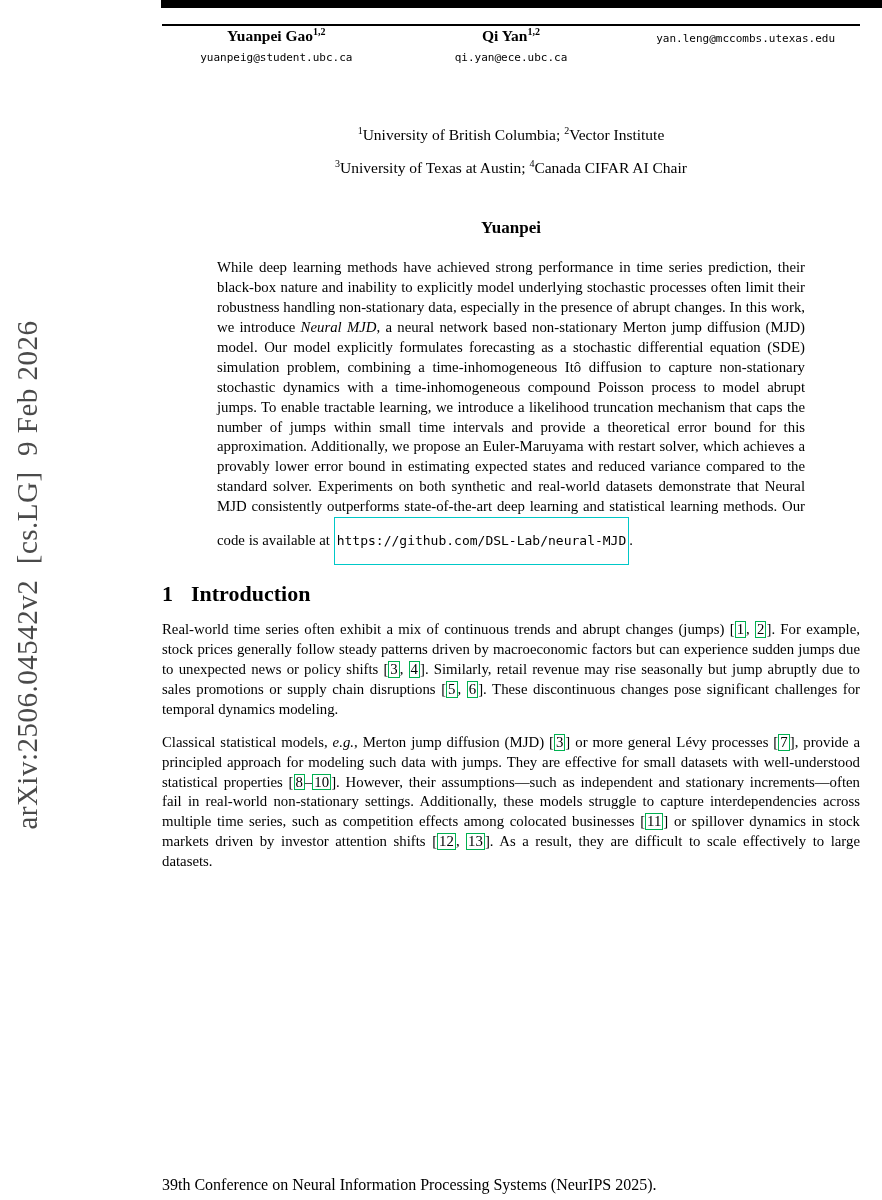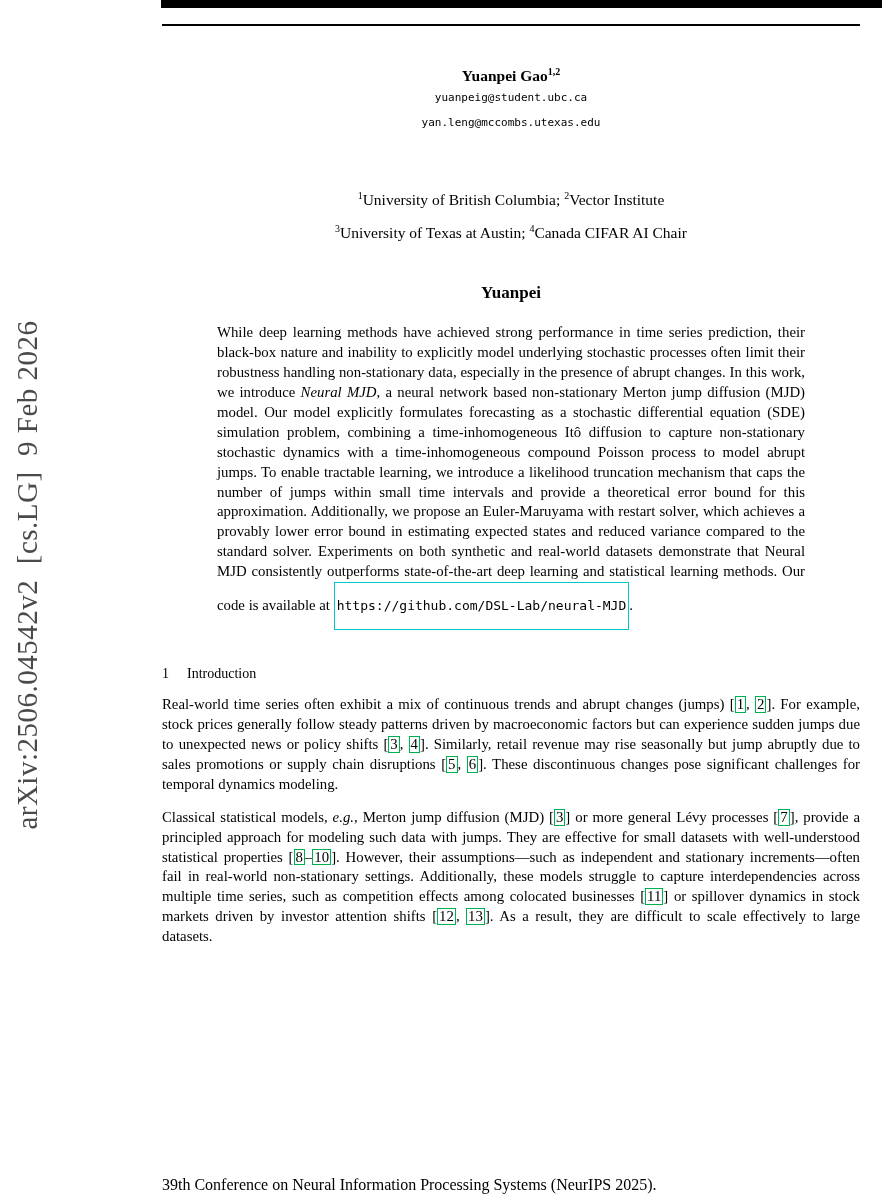--- a/index.html
+++ b/index.html
@@ -47,23 +47,22 @@
     line-height: 1.28;
     white-space: pre-line;
   }
   .title-rule {
     margin: 16px 0 0 0;
     border: none;
     border-top: 2.5px solid #000;
     height: 0;
   }
   .authors {
-    margin-top: 40px;
     display: grid;
-    grid-template-columns: 1fr;
+    grid-template-columns: 1fr 1fr 1fr;
     row-gap: 36px;
     text-align: center;
     gap: 6px;
   }
   .author-name {
     font-weight: bold;
     font-size: 15.5px;
   }
   .author-name sup, .author-sup {
     font-size: 10px;
@@ -105,23 +104,23 @@
   }
   .linkbox {
     font-family: "DejaVu Sans Mono", "Liberation Mono", monospace;
     font-size: 13px;
     border: 1.5px solid var(--link-border, #00c8c8);
     padding: 16px 2px;
     line-height: 1.1;
     display: inline-block;
   }
   .section-heading {
-    margin-top: 36px;
-    font-size: 14px;
-    font-weight: normal;
+    margin-top: 16px;
+    font-size: 22px;
+    font-weight: bold;
   }
   .section-number {
     margin-right: 18px;
   }
   .para {
     margin-top: 13px;
     font-size: 14.8px;
     line-height: 1.345;
     text-align: justify;
   }
@@ -143,20 +142,24 @@
 
 
   <hr class="title-rule">
 
   <div class="authors">
     <div class="author">
       <div class="author-name"><span>Yuanpei Gao</span><sup>1,2</sup></div>
       <div class="author-email">yuanpeig@student.ubc.ca</div>
     </div>
     <div class="author">
+      <div class="author-name"><span>Qi Yan</span><sup>1,2</sup></div>
+      <div class="author-email">qi.yan@ece.ubc.ca</div>
+    </div>
+    <div class="author">
       <div class="author-email">yan.leng@mccombs.utexas.edu</div>
     </div>
   </div>
 
   <div class="affiliations">
     <div><sup>1</sup>University of British Columbia; <sup>2</sup>Vector Institute</div>
     <div><sup>3</sup>University of Texas at Austin; <sup>4</sup>Canada CIFAR AI Chair</div>
   </div>
 
   <div class="abstract-heading">Yuanpei</div>

